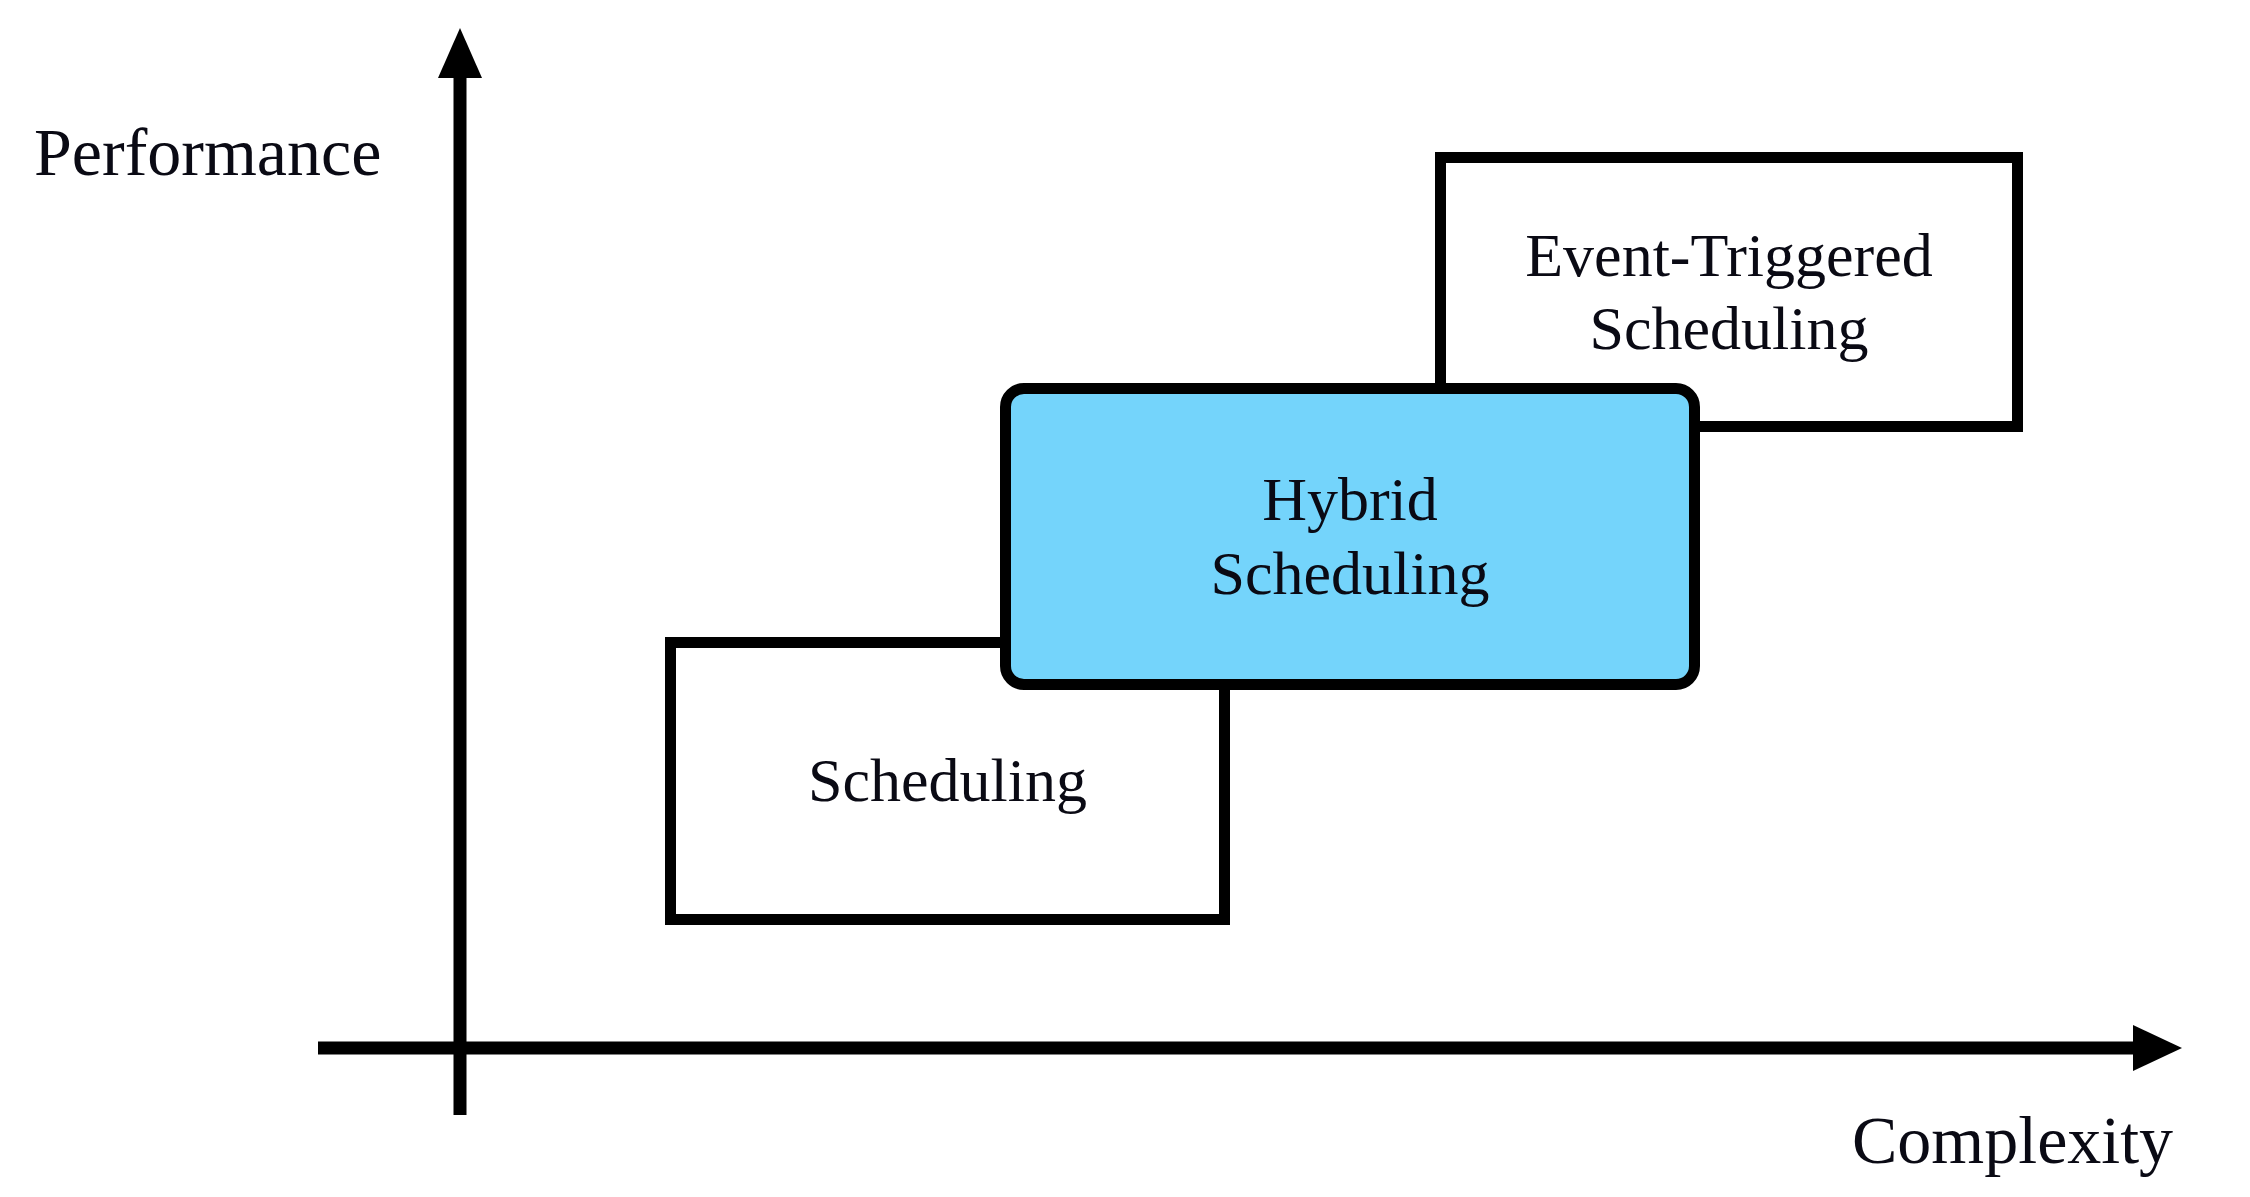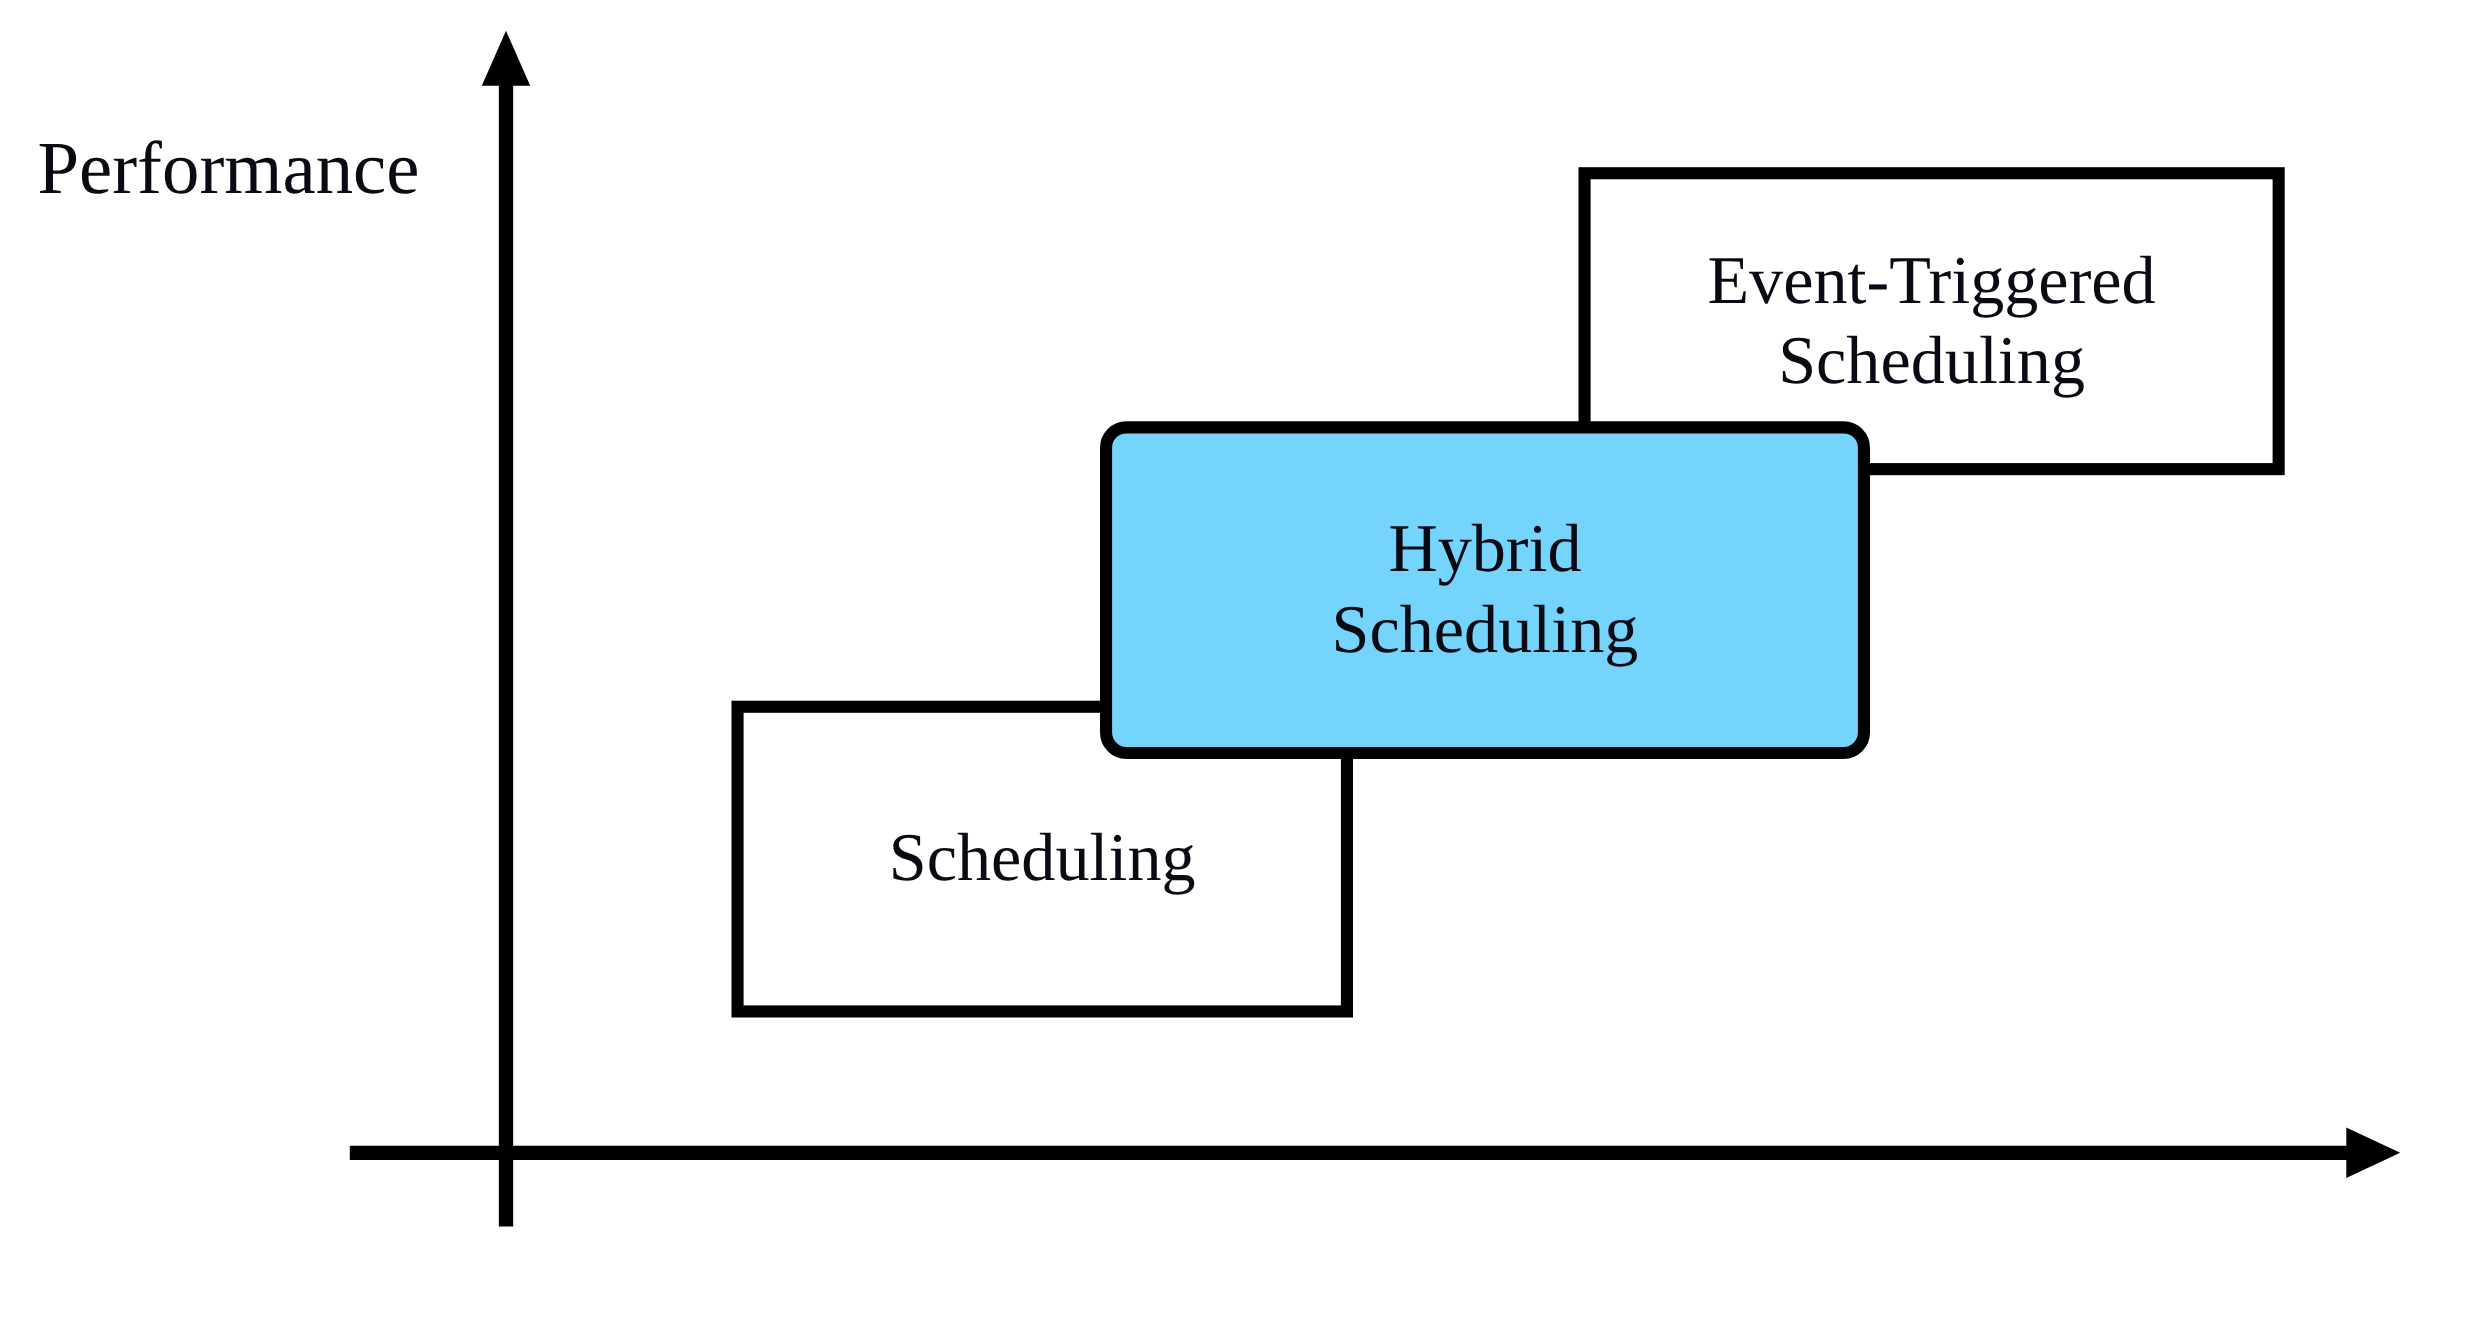--- a/index.html
+++ b/index.html
@@ -64,21 +64,21 @@
   }
   .node .node-line {
     display: block;
     white-space: nowrap;
   }
 
   
   #event-triggered-box {
     left: 1435px;
     top: 152px;
-    width: 642px;
+    width: 588px;
     height: 280px;
     background: #ffffff;
     z-index: 4;
   }
 
   
   #time-triggered-box {
     left: 665px;
     top: 637px;
     width: 565px;
@@ -109,20 +109,21 @@
 
     <polygon points="460,28 438,78 482,78" fill="#000000"></polygon>
 
     <line x1="318" y1="1048" x2="2145" y2="1048" stroke="#000000" stroke-width="13"></line>
 
     <polygon points="2182,1048 2133,1025 2133,1071" fill="#000000"></polygon>
   </svg>
 
   <div class="axis-label" id="performance-label">Performance</div>
 
+  <div class="axis-label" id="complexity-label">Complexity</div>
 
   <div class="node" id="event-triggered-box">
     <span class="node-line">Event-Triggered</span>
     <span class="node-line">Scheduling</span>
   </div>
 
   <div class="node" id="time-triggered-box">
     <span class="node-line">Scheduling</span>
   </div>
 

